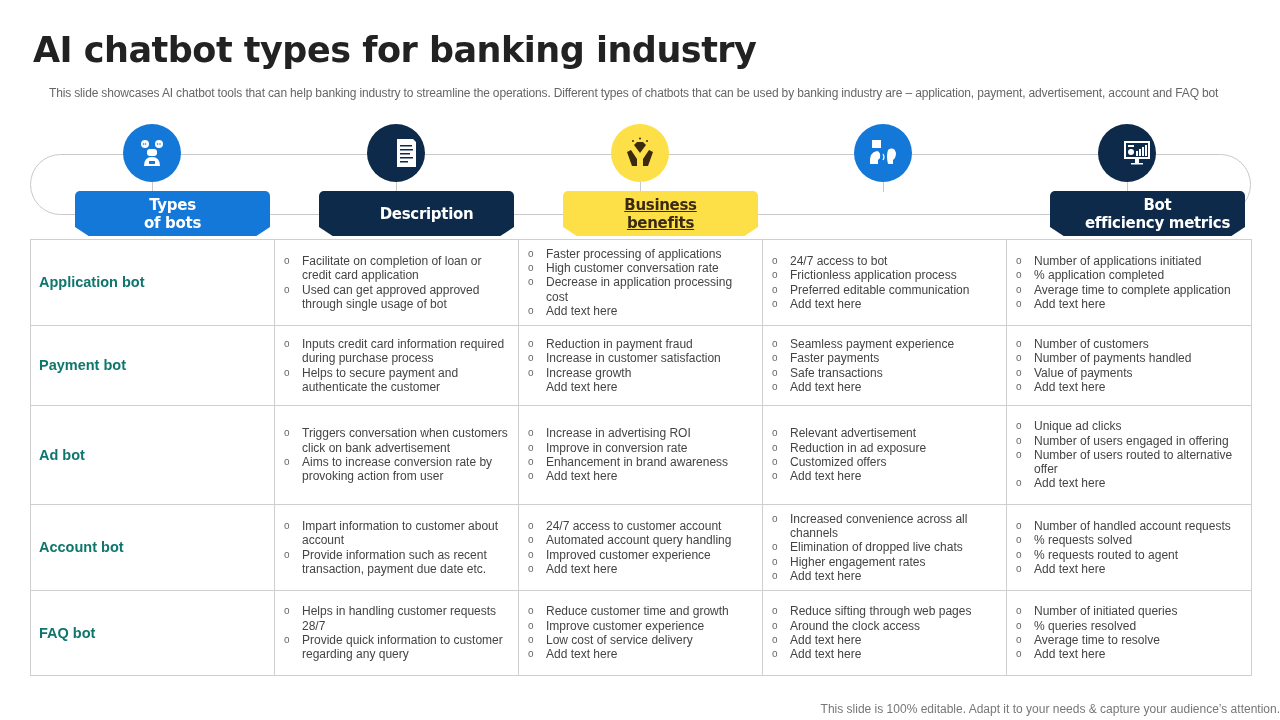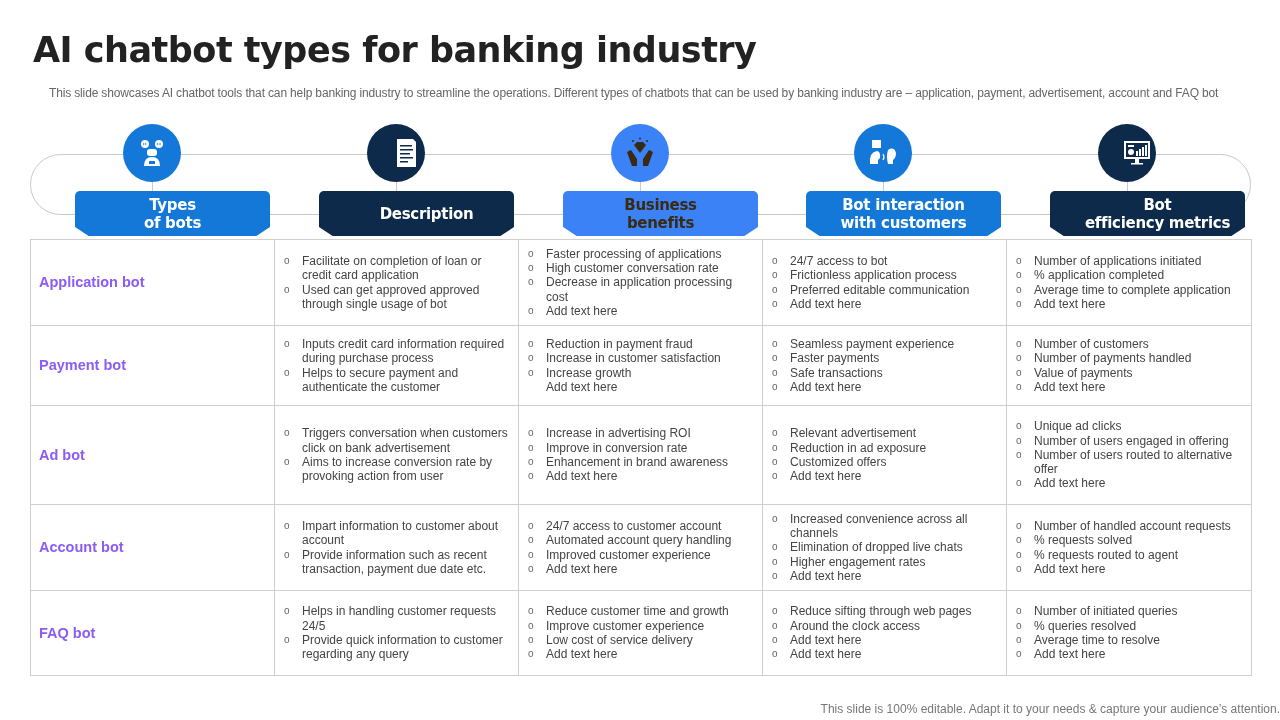--- a/index.html
+++ b/index.html
@@ -35,33 +35,33 @@
   .col-head .tab {
     position: absolute; left: 0; top: 67px; width: 195px; height: 45px;
     border-radius: 5px 5px 0 0;
     clip-path: polygon(0 0, 100% 0, 100% 80%, 93% 100%, 7% 100%, 0 80%);
     display: flex; align-items: center; justify-content: center; text-align: center;
     font-family: "DejaVu Sans", sans-serif; font-weight: bold; font-size: 15px;
     line-height: 18px; color: #fff; letter-spacing: -0.3px; white-space: pre-line; margin-left: 20px;
   }
   .blue { background: #1478d8; }
   .navy { background: #0d2a4a; padding-left: 20px; }
-  .orange { background: #3b82f6; }
+  .orange { background: #fde047; text-decoration: underline; }
   .tab.orange { color: #3b2a12; }
 
   table.grid {
     position: absolute; left: 30px; top: 239px; width: 1221px;
     border-collapse: collapse; table-layout: fixed;
   }
   table.grid td {
     border: 1px solid #cfcfcf; vertical-align: middle;
     font-size: 12px; color: #444; line-height: 14.3px;
   }
   table.grid td.rowhead {
-    padding-left: 8px; font-weight: bold; font-size: 14.5px; color: #8b5cf6;
+    padding-left: 8px; font-weight: bold; font-size: 14.5px; color: #0f766e;
   }
   table.grid td.cell { padding: 0 6px 0 8px; }
   ul.bl { list-style: none; }
   ul.bl li { position: relative; padding-left: 19px; }
   ul.bl li::before {
     content: "o"; position: absolute; left: 1px; top: 0; font-size: 10px; color: #666;
   }
   ul.bl li.nob::before { content: ""; }
 
   .footer {
@@ -130,22 +130,20 @@
 <div class="col-head" style="left:786px">
   <div class="circle blue">
     <svg width="34" height="34" viewBox="0 0 34 34">
       <rect x="6" y="4" width="9" height="8" fill="#fff"></rect>
       <path d="M4 28 Q3 16 11 15 Q15 16 14 22 L12 24 V28 Z" fill="#fff"></path>
       <path d="M22 28 Q20 20 22 14 Q28 10 30 17 Q30 22 27 24 V28 Z" fill="#fff"></path>
       <path d="M17 18 Q19 21 17 24" stroke="#fff" fill="none" stroke-width="1.2"></path>
     </svg>
   </div>
   <div class="stem"></div>
-  <div class="tab blue">Bot interaction
-with customers</div>
 </div>
 
 <div class="col-head" style="left:1030px">
   <div class="circle navy">
     <svg width="34" height="34" viewBox="0 0 34 34">
       <rect x="4" y="5" width="26" height="18" fill="#fff"></rect>
       <rect x="6" y="7" width="22" height="14" fill="#0d2a4a"></rect>
       <rect x="16" y="15" width="2" height="5" fill="#fff"></rect>
       <rect x="19" y="13" width="2" height="7" fill="#fff"></rect>
       <rect x="22" y="11" width="2" height="9" fill="#fff"></rect>
@@ -299,21 +297,21 @@
         <li>% requests solved</li>
         <li>% requests routed to agent</li>
         <li>Add text here</li>
           </ul>
         </td>
     </tr>
     <tr style="height:85px">
       <td class="rowhead">FAQ bot</td>
       <td class="cell">
           <ul class="bl">
-        <li>Helps in handling customer requests 24/5</li>
+        <li>Helps in handling customer requests 28/7</li>
         <li>Provide quick information to customer regarding any query</li>
           </ul>
         </td>
       <td class="cell">
           <ul class="bl">
         <li>Reduce customer time and growth</li>
         <li>Improve customer experience</li>
         <li>Low cost of service delivery</li>
         <li>Add text here</li>
           </ul>

